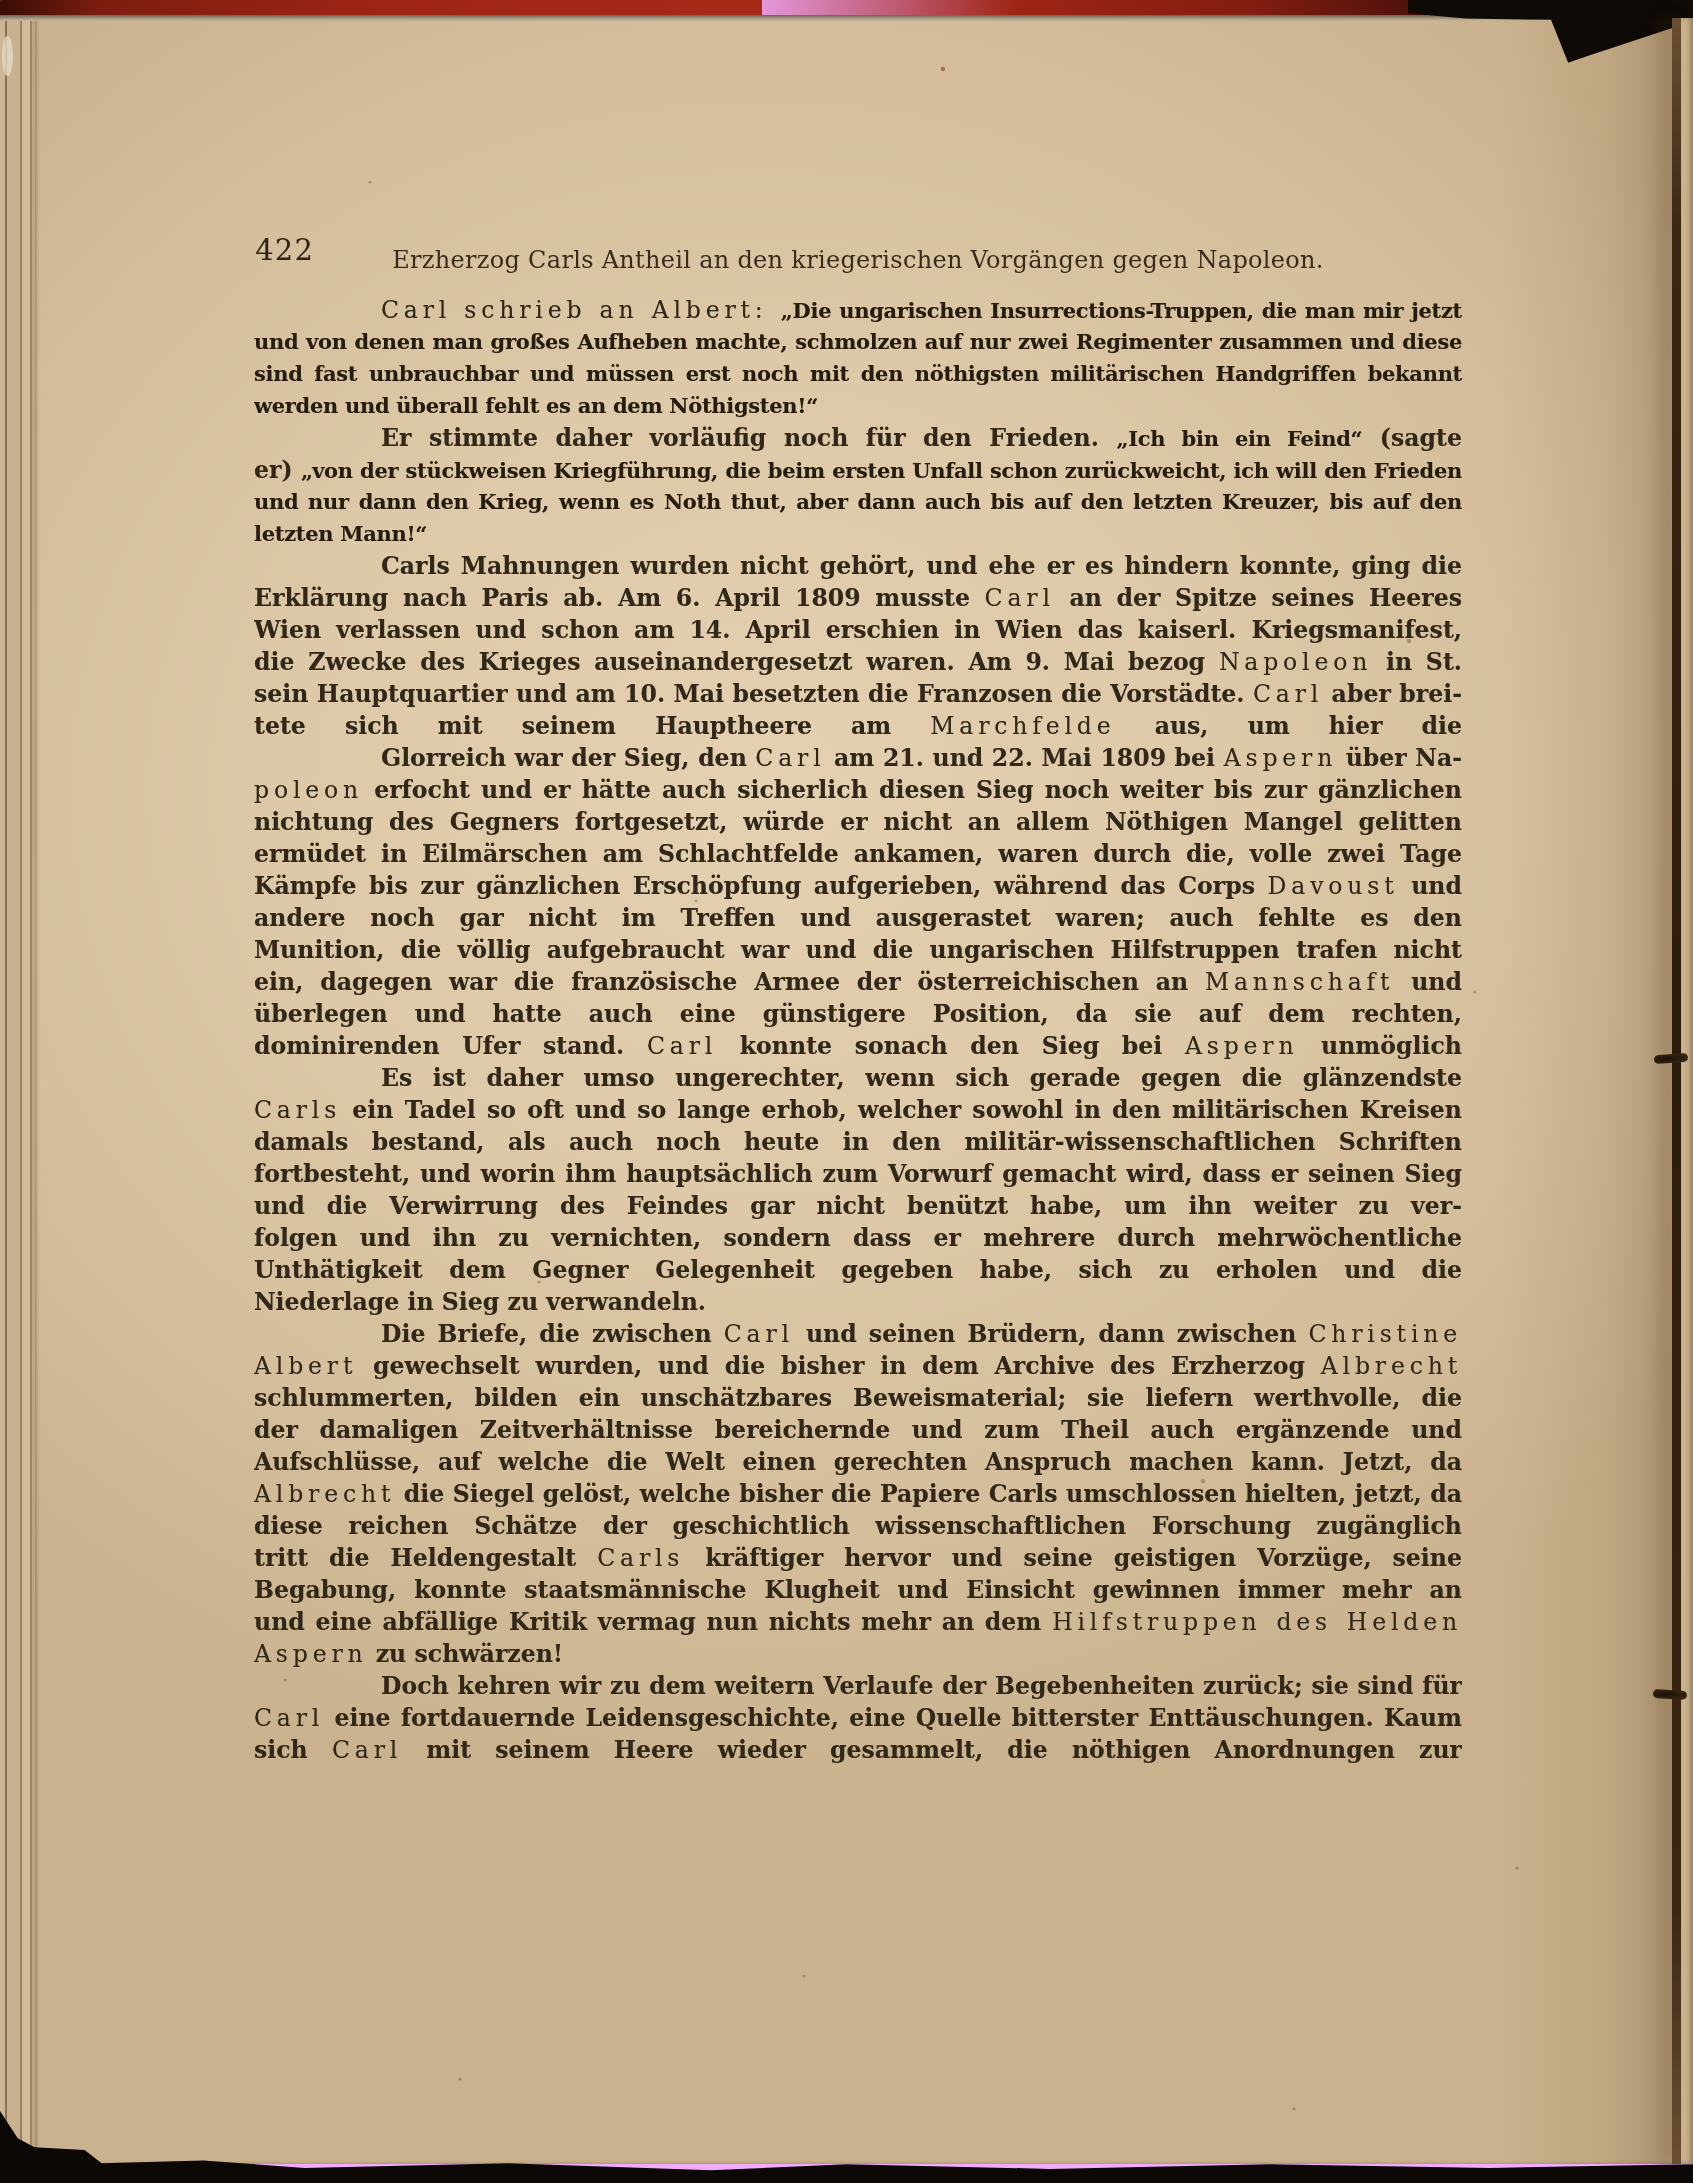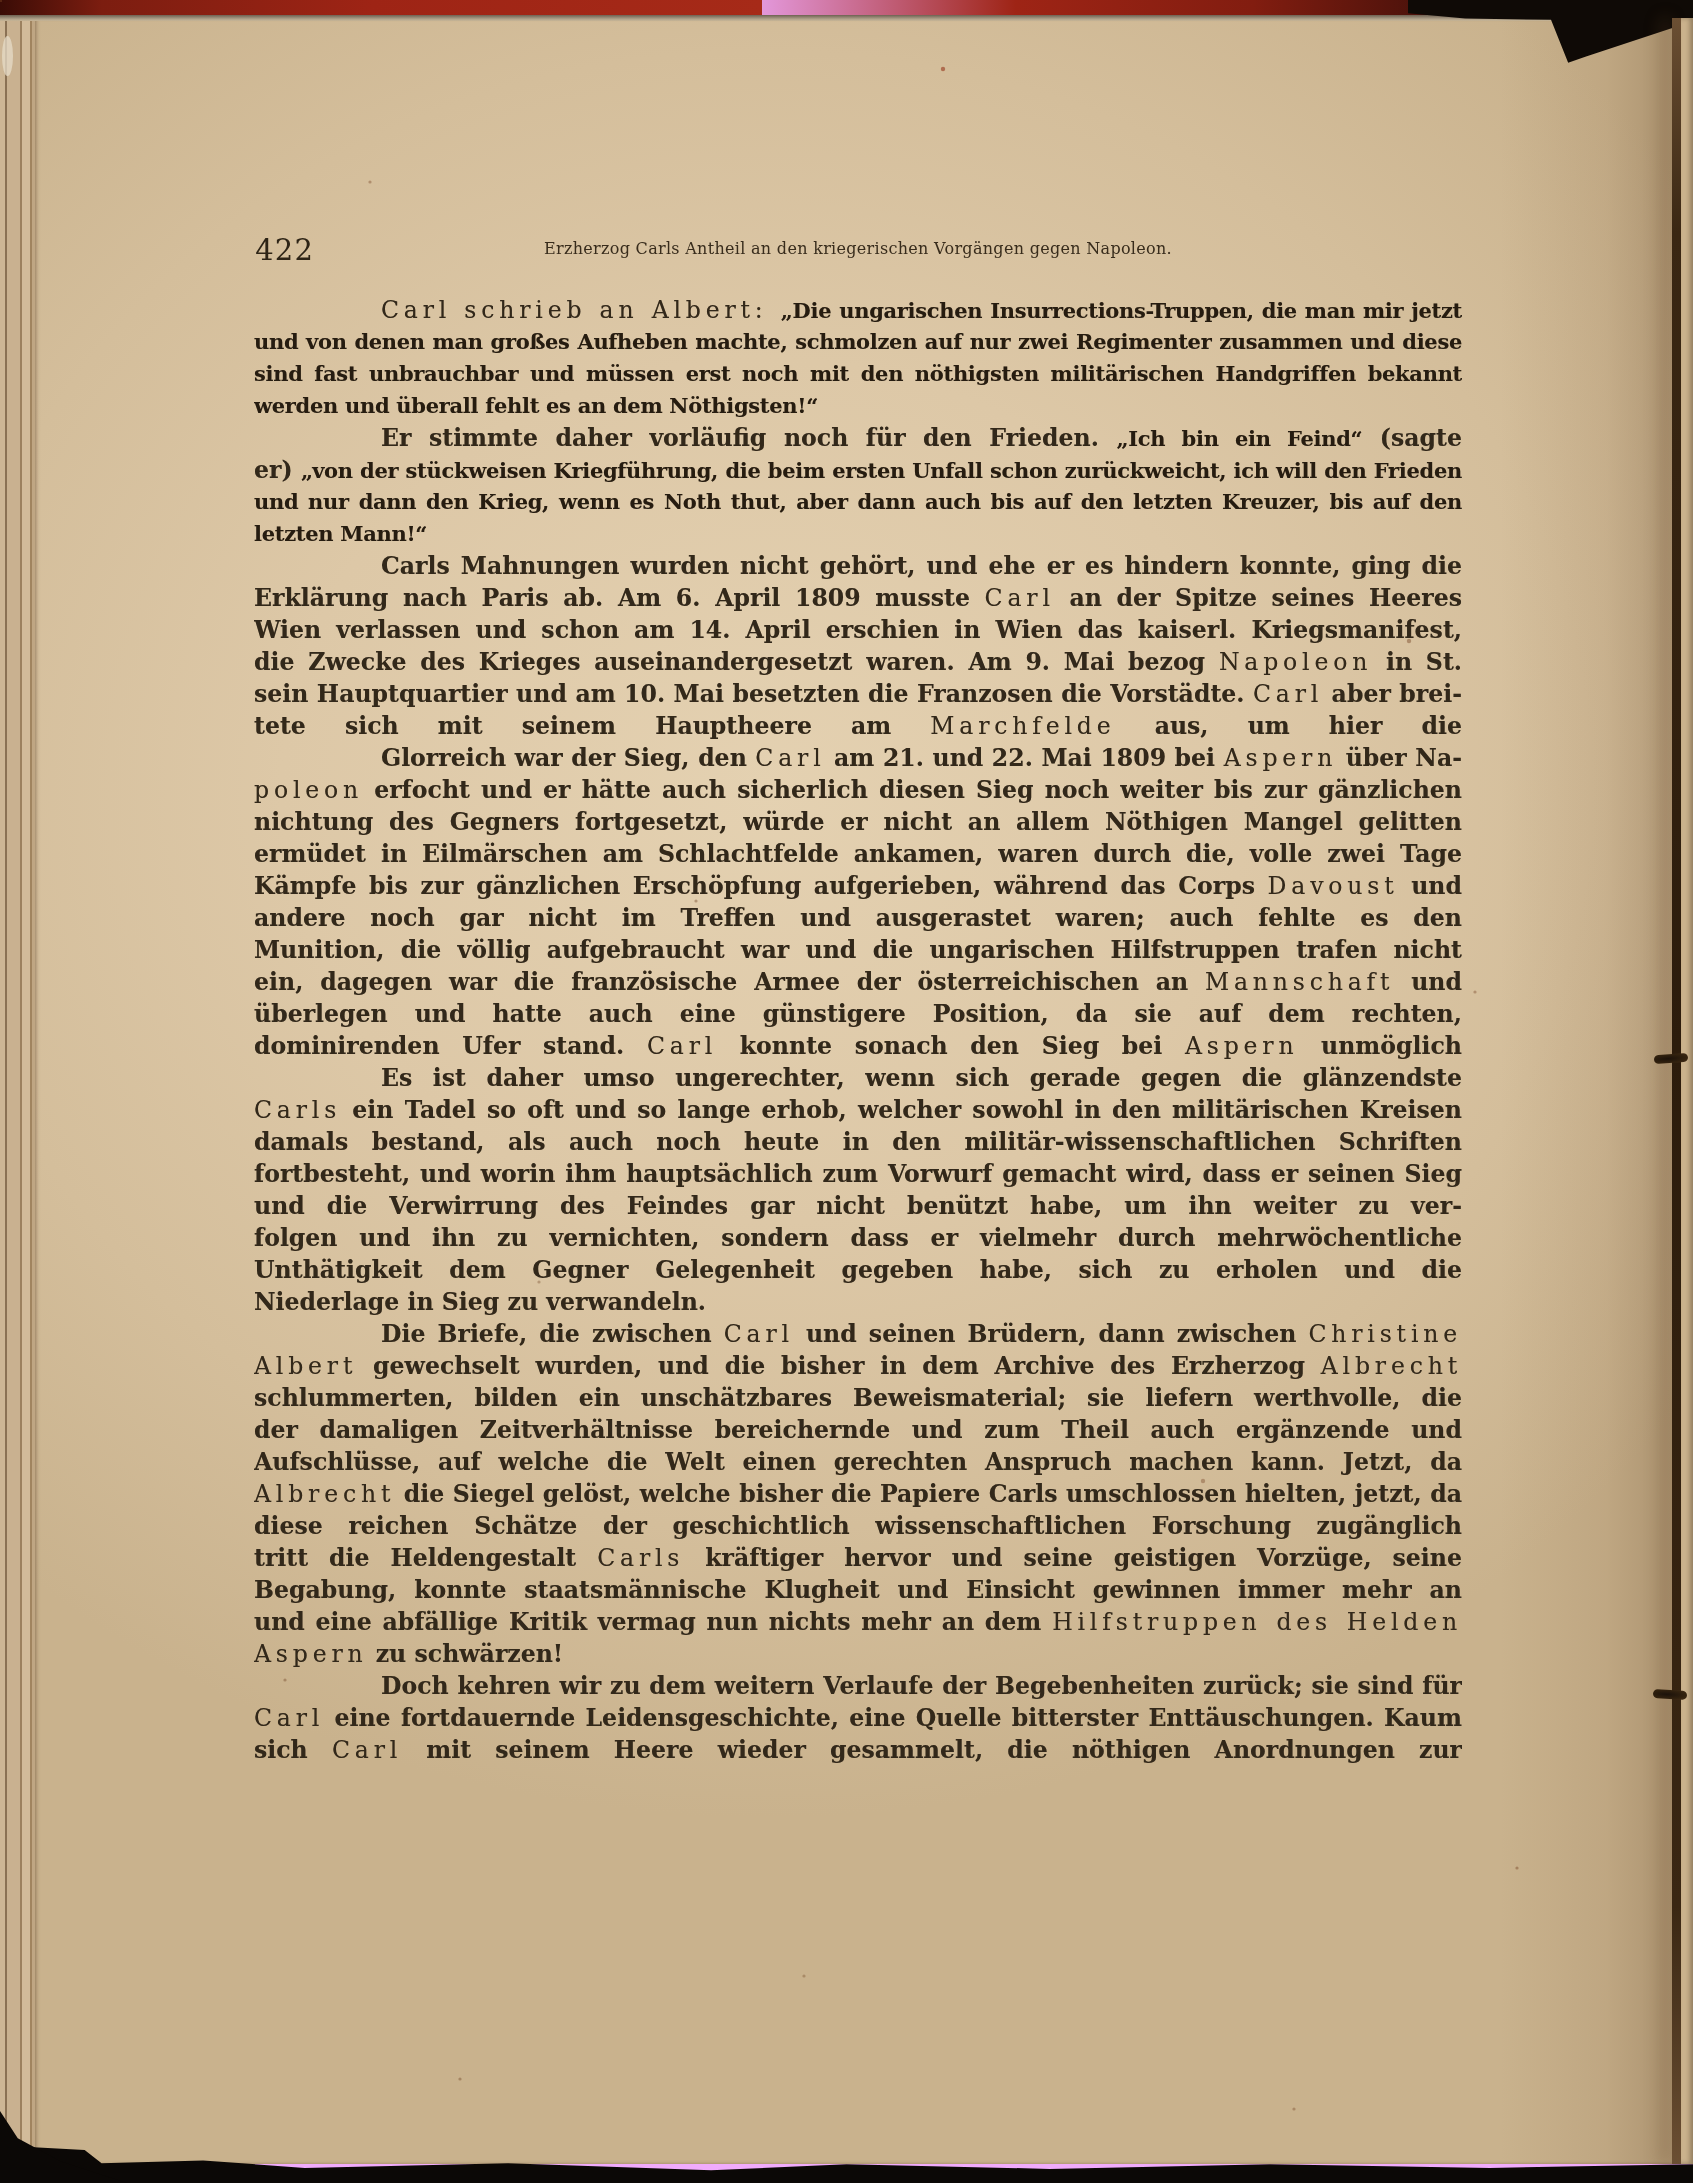--- a/index.html
+++ b/index.html
@@ -40,22 +40,22 @@
     box-shadow:942px 68px 0 1.2px rgba(150,55,30,.6),369px 181px 0 0.6px rgba(120,70,40,.4),
       1408px 640px 0 1.2px rgba(120,70,40,.45),695px 900px 0 0.6px rgba(110,65,35,.4),
       1474px 991px 0 0.6px rgba(120,70,40,.4),538px 1281px 0 0.6px rgba(110,65,35,.35),
       1202px 1480px 0 1.2px rgba(120,70,40,.4),284px 1679px 0 0.6px rgba(110,65,35,.4),
       1516px 1867px 0 0.6px rgba(120,70,40,.45),803px 1975px 0 0.6px rgba(110,65,35,.35),
       459px 2078px 0 0.6px rgba(110,65,35,.4),1293px 2108px 0 0.6px rgba(120,70,40,.4);}
 
   
   .header-row{position:absolute;left:254px;top:233px;width:1208px;height:35px;color:#32281a;}
   .page-number{position:absolute;left:1.2px;top:0;font-size:29px;letter-spacing:1.2px;color:#2e2416;}
-  .running-header{position:absolute;left:12px;top:6px;width:1184px;text-align:center;
-    font-size:16px;letter-spacing:0.3px;color:#382c1c;}
+  .running-header{position:absolute;left:12px;top:13px;width:1184px;text-align:center;
+    font-size:24px;letter-spacing:0.3px;color:#382c1c;}
 
   .text-body{position:absolute;left:254px;top:294px;width:1208px;color:#32281a;}
   .line{height:32px;line-height:32px;overflow:hidden;text-align:justify;text-align-last:justify;
     text-shadow:0 0 0.6px rgba(50,35,20,.35);}
   .line.first{padding-left:127px;}
   .line.end{text-align-last:left;}
   .r{font-size:23.6px;font-weight:bold;}
   .rs{font-size:23.6px;letter-spacing:4.8px;}
   .f{font-weight:700;font-size:21px;letter-spacing:-0.3px;color:#261c10;}
 </style>
@@ -115,21 +115,21 @@
         <div class="line"><span class="r">ein, dagegen war die französische Armee der österreichischen an </span><span class="rs">Mannschaft</span><span class="r"> und </span><span class="rs">Waffen</span></div>
         <div class="line"><span class="r">überlegen und hatte auch eine günstigere Position, da sie auf dem rechten, höhergelegenen, also</span></div>
         <div class="line"><span class="r">dominirenden Ufer stand. </span><span class="rs">Carl</span><span class="r"> konnte sonach den Sieg bei </span><span class="rs">Aspern</span><span class="r"> unmöglich verwerthen.</span></div>
       </div>
       <div>
         <div class="line first"><span class="r">Es ist daher umso ungerechter, wenn sich gerade gegen die glänzendste </span><span class="rs">Waffenthat</span></div>
         <div class="line"><span class="rs">Carls</span><span class="r"> ein Tadel so oft und so lange erhob, welcher sowohl in den militärischen Kreisen von</span></div>
         <div class="line"><span class="r">damals bestand, als auch noch heute in den militär-wissenschaftlichen Schriften irrthümlich</span></div>
         <div class="line"><span class="r">fortbesteht, und worin ihm hauptsächlich zum Vorwurf gemacht wird, dass er seinen Sieg</span></div>
         <div class="line"><span class="r">und die Verwirrung des Feindes gar nicht benützt habe, um ihn weiter zu ver-</span></div>
-        <div class="line"><span class="r">folgen und ihn zu vernichten, sondern dass er vielmehr durch mehrwöchentliche</span></div>
+        <div class="line"><span class="r">folgen und ihn zu vernichten, sondern dass er mehrere durch mehrwöchentliche</span></div>
         <div class="line"><span class="r">Unthätigkeit dem Gegner Gelegenheit gegeben habe, sich zu erholen und die</span></div>
         <div class="line end"><span class="r">Niederlage in Sieg zu verwandeln.</span></div>
       </div>
       <div>
         <div class="line first"><span class="r">Die Briefe, die zwischen </span><span class="rs">Carl</span><span class="r"> und seinen Brüdern, dann zwischen </span><span class="rs">Christine</span><span class="r"> und</span></div>
         <div class="line"><span class="rs">Albert</span><span class="r"> gewechselt wurden, und die bisher in dem Archive des Erzherzog </span><span class="rs">Albrecht</span></div>
         <div class="line"><span class="r">schlummerten, bilden ein unschätzbares Beweismaterial; sie liefern werthvolle, die Kenntniss</span></div>
         <div class="line"><span class="r">der damaligen Zeitverhältnisse bereichernde und zum Theil auch ergänzende und berichtigende</span></div>
         <div class="line"><span class="r">Aufschlüsse, auf welche die Welt einen gerechten Anspruch machen kann. Jetzt, da Erzherzog</span></div>
         <div class="line"><span class="rs">Albrecht</span><span class="r"> die Siegel gelöst, welche bisher die Papiere Carls umschlossen hielten, jetzt, da er</span></div>

